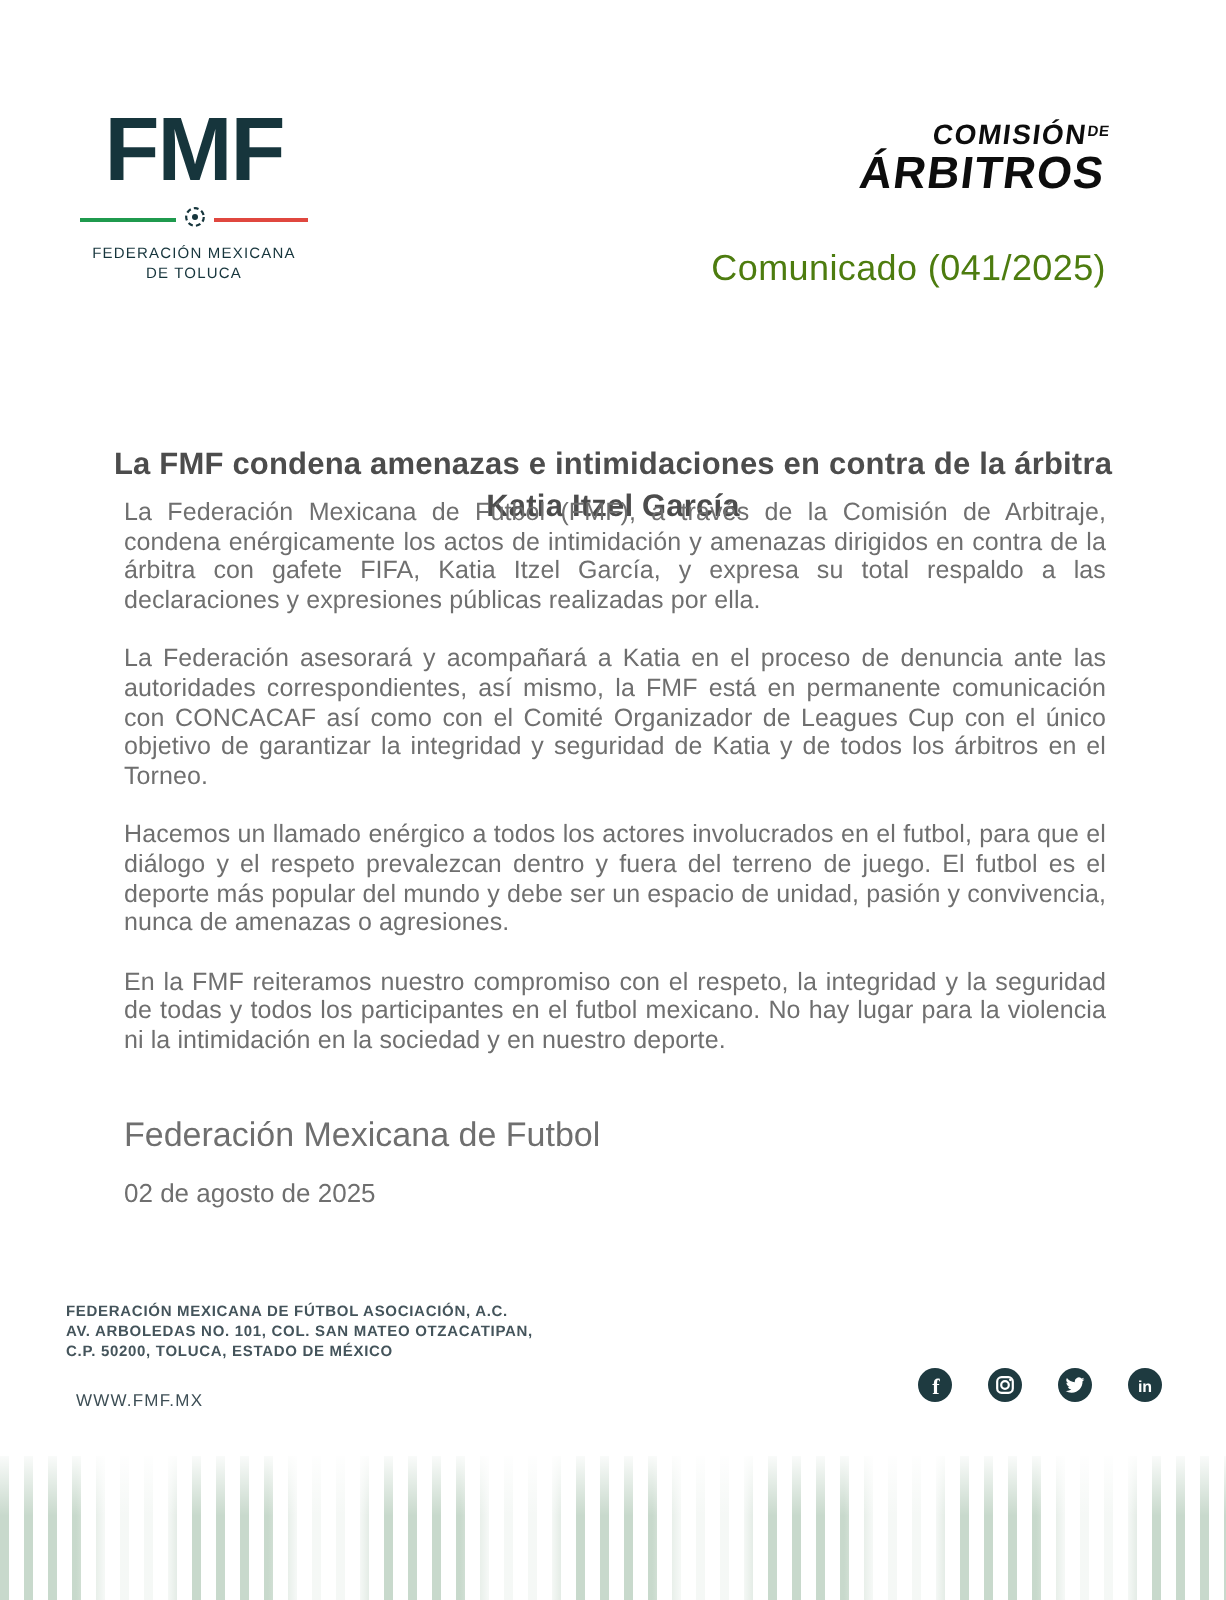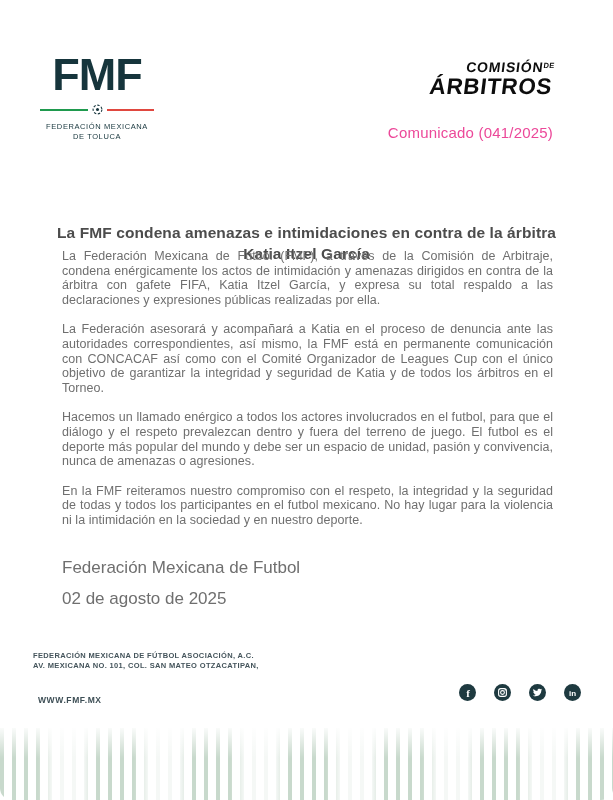--- a/index.html
+++ b/index.html
@@ -5,21 +5,20 @@
   * { margin: 0; padding: 0; box-sizing: border-box; }
   html, body { background: #ffffff; }
   .page {
     position: relative;
     width: 613px;
     height: 800px;
     margin: 0 auto;
     background: #ffffff;
     overflow: hidden;
     font-family: "Liberation Sans", sans-serif;
-    border-radius: 12px;
   }
 
   
   .fmf-logo { position: absolute; top: 52px; left: 38px; width: 118px; text-align: center; }
   .fmf-acronym {
     font-size: 45px; font-weight: bold; letter-spacing: -1px;
     color: #16353c; line-height: 1; text-align: center;
   }
   .fmf-divider { display: flex; align-items: center; gap: 4px; margin: 4px 2px 3px 2px; }
   .fmf-divider .line { flex: 1; height: 2px; }
@@ -29,47 +28,47 @@
     font-size: 7.5px; font-weight: normal; letter-spacing: 0.6px;
     color: #16353c; line-height: 10px; text-align: center;
   }
 
   
   .header-right { position: absolute; top: 58px; right: 60px; text-align: right; }
   .comision-logo { transform: skewX(-7deg); color: #0d0d0d; }
   .comision-line1 { font-size: 14px; font-weight: bold; letter-spacing: 0.8px; line-height: 15px; }
   .comision-de { font-size: 7.5px; font-weight: bold; vertical-align: 4px; letter-spacing: 0.3px; }
   .comision-line2 { font-size: 22.5px; font-weight: bold; letter-spacing: 0.6px; line-height: 23px; }
-  .comunicado { margin-top: 26px; font-size: 15px; color: #ec4899; letter-spacing: 0.2px; }
+  .comunicado { margin-top: 26px; font-size: 18px; color: #4d7c0f; letter-spacing: 0.2px; }
 
   
   .title {
     position: absolute; top: 174px; left: 56px; right: 56px;
     text-align: center; font-size: 15.5px; font-weight: bold;
     color: #4c4c4c; line-height: 21px; letter-spacing: 0.1px; margin-top: 48px;
   }
 
   
   .body-text { position: absolute; top: 249px; left: 62px; width: 491px; }
   .body-text p {
     font-size: 12.5px; color: #6f6f6f; line-height: 14.6px;
     text-align: justify; margin-bottom: 15px; letter-spacing: 0.05px;
   }
   .signature { position: absolute; top: 558px; left: 62px; font-size: 17px; color: #6f6f6f; }
-  .date-line { position: absolute; top: 589px; left: 62px; font-size: 17px; color: #6f6f6f; }
+  .date-line { position: absolute; top: 589px; left: 62px; font-size: 13px; color: #6f6f6f; }
 
   
   .footer-address {
     position: absolute; top: 651px; left: 33px;
     font-size: 7.5px; font-weight: bold; color: #44545b;
     letter-spacing: 0.35px; line-height: 10px;
   }
   .footer-website {
     position: absolute; top: 695px; left: 38px;
-    font-size: 8.5px; font-weight: bold; color: #3d4e55; letter-spacing: 0.6px;
+    font-size: 8.5px; font-weight: normal; color: #3d4e55; letter-spacing: 0.6px;
     text-decoration: none; cursor: pointer;
   }
   .social-row { position: absolute; top: 684px; right: 32px; display: flex; gap: 18px; align-items: center; }
   .social-row .social-btn { width: 17px; height: 17px; cursor: pointer; display: block; }
 
   
   .stripe-band {
     position: absolute; left: 0; right: 0; bottom: 0; height: 72px;
     background-color: #ffffff;
     background-image:
@@ -119,21 +118,22 @@
     <p>La Federación asesorará y acompañará a Katia en el proceso de denuncia ante las autoridades correspondientes, así mismo, la FMF está en permanente comunicación con CONCACAF así como con el Comité Organizador de Leagues Cup con el único objetivo de garantizar la integridad y seguridad de Katia y de todos los árbitros en el Torneo.</p>
     <p>Hacemos un llamado enérgico a todos los actores involucrados en el futbol, para que el diálogo y el respeto prevalezcan dentro y fuera del terreno de juego. El futbol es el deporte más popular del mundo y debe ser un espacio de unidad, pasión y convivencia, nunca de amenazas o agresiones.</p>
     <p>En la FMF reiteramos nuestro compromiso con el respeto, la integridad y la seguridad de todas y todos los participantes en el futbol mexicano. No hay lugar para la violencia ni la intimidación en la sociedad y en nuestro deporte.</p>
   </div>
 
   <div class="signature">Federación Mexicana de Futbol</div>
   <div class="date-line">02 de agosto de 2025</div>
 
   <div class="footer-address">
     <div>FEDERACIÓN MEXICANA DE FÚTBOL ASOCIACIÓN, A.C.</div>
-    <div>AV. MEXICANA NO. 101, COL. SAN MATEO OTZACATIPAN,</div>
+    <div>AV. ARBOLEDAS NO. 101, COL. SAN MATEO OTZACATIPAN,</div>
+    <div>C.P. 50200, TOLUCA, ESTADO DE MÉXICO</div>
   </div>
   <a class="footer-website">WWW.FMF.MX</a>
 
   <div class="social-row">
     <span class="social-btn">
       <svg width="17" height="17" viewBox="0 0 17 17">
         <circle cx="8.5" cy="8.5" r="8.5" fill="#1e3a40"></circle>
         <text x="9" y="13" text-anchor="middle" font-family="Liberation Serif, serif" font-weight="bold" font-size="11" fill="#ffffff">f</text>
       </svg>
     </span>

